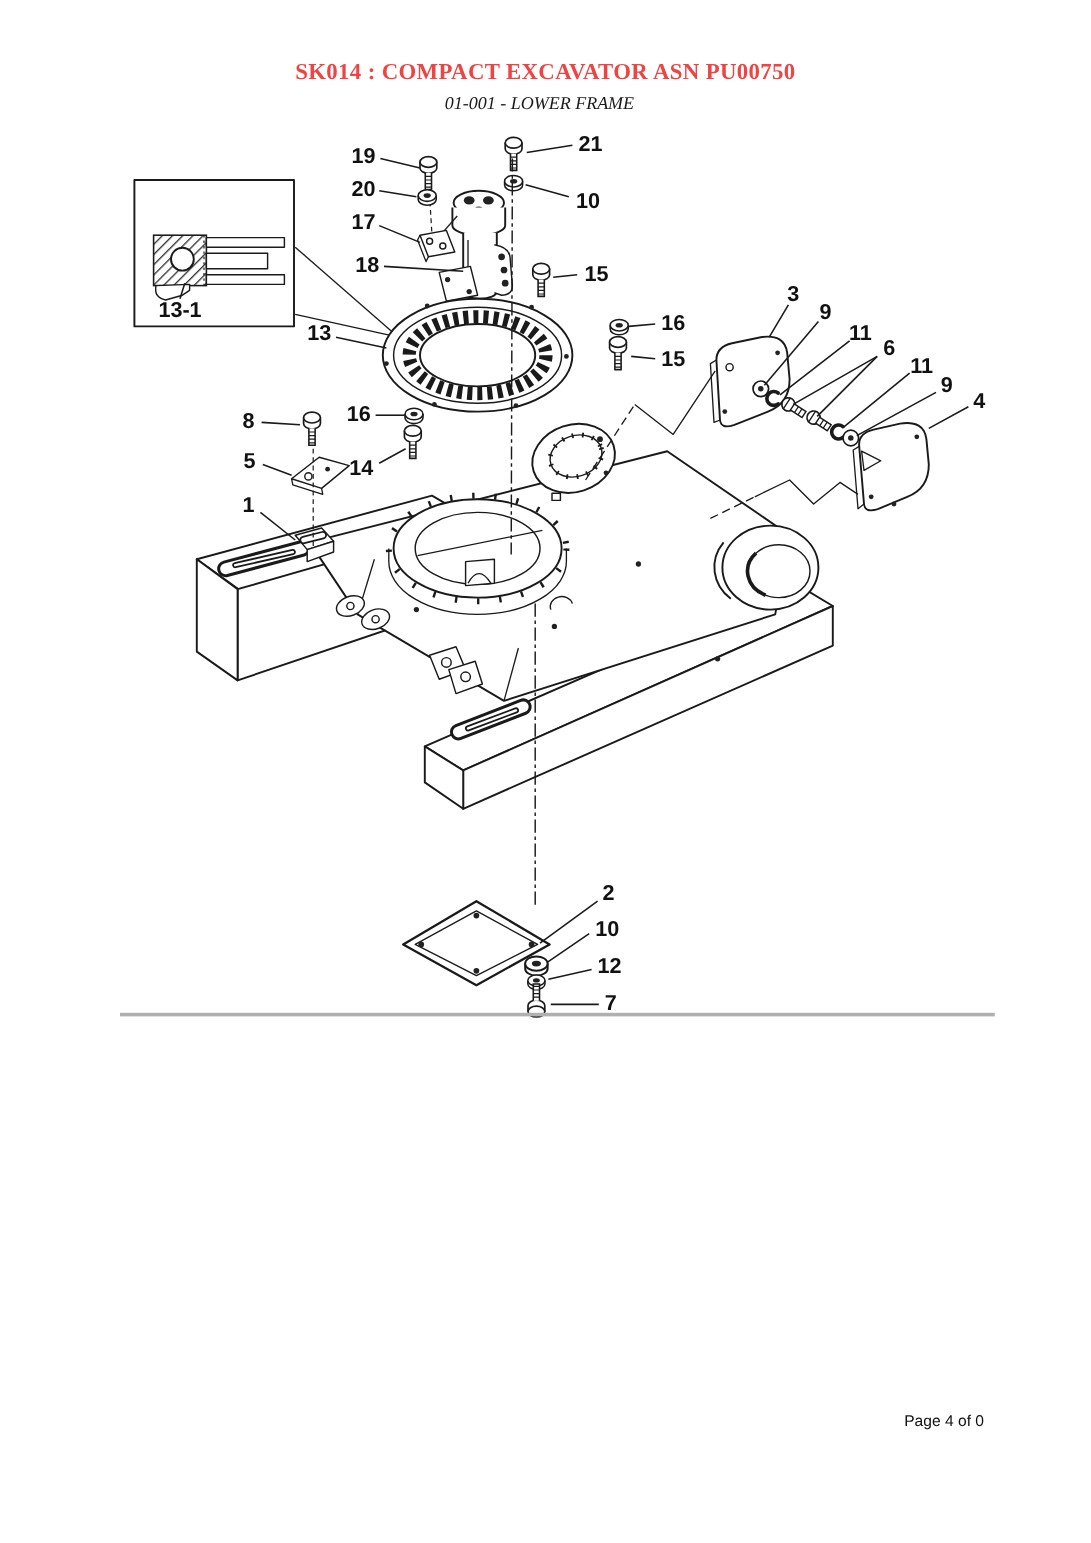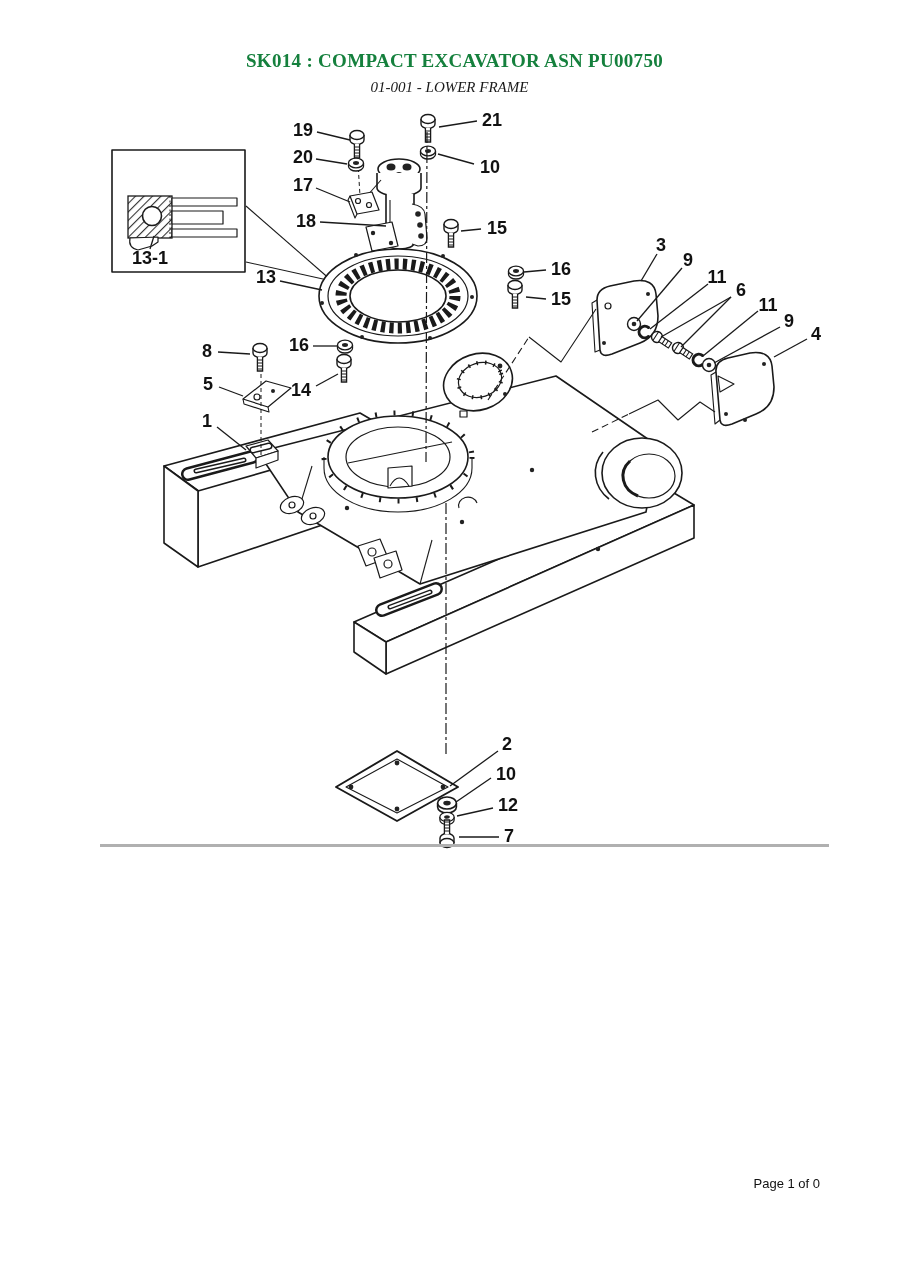--- a/index.html
+++ b/index.html
@@ -1,19 +1,19 @@
 <!DOCTYPE html>
 <html><head>
 <meta charset="utf-8">
 <style>
   html,body{margin:0;padding:0;background:#e8e8e8;}
   .page{position:relative;width:909px;height:1286px;background:#ffffff;overflow:hidden;
         font-family:"Liberation Sans",sans-serif;}
   .title{position:absolute;top:50px;left:0;width:909px;text-align:center;
-         font-family:"Liberation Serif",serif;font-weight:bold;font-size:19px;color:#15803d;letter-spacing:.3px;}
+         font-family:"Liberation Serif",serif;font-weight:bold;font-size:19px;color:#ef4444;letter-spacing:.3px;}
   .subtitle{position:absolute;top:79px;left:0;width:899px;text-align:center;
          font-family:"Liberation Serif",serif;font-style:italic;font-size:15px;color:#1a1a1a;}
   .footer{position:absolute;top:1176px;right:89px;font-size:13px;color:#111;}
   .divider{position:absolute;left:100px;top:844px;width:729px;height:3px;background:#b0b0b0;}
   svg.diagram{position:absolute;left:0;top:0;}
   .ln{stroke:#1a1a1a;fill:none;stroke-width:1.6;stroke-linejoin:round;}
   .ln1{stroke:#1a1a1a;fill:none;stroke-width:1.1;stroke-linejoin:round;}
   .fw{fill:#ffffff;stroke:#1a1a1a;stroke-width:1.6;stroke-linejoin:round;}
   .fw1{fill:#ffffff;stroke:#1a1a1a;stroke-width:1.2;stroke-linejoin:round;}
   .dk{fill:#222222;stroke:none;}
@@ -312,14 +312,14 @@
         <polyline points="493,808 457,816" class="leader"></polyline>
         <text x="508" y="805" class="callout">12</text>
         <polyline points="499,837 459,837" class="leader"></polyline>
         <text x="509" y="836" class="callout">7</text>
         <polyline points="150,249 154,236" class="leader"></polyline>
         <text x="150" y="258" class="callout">13-1</text>
       </g>
   </svg>
 
   <div class="divider"></div>
-  <div class="footer">Page 1 of 0</div>
+  <div class="footer">Page 4 of 0</div>
 </div>
 
 </body></html>

